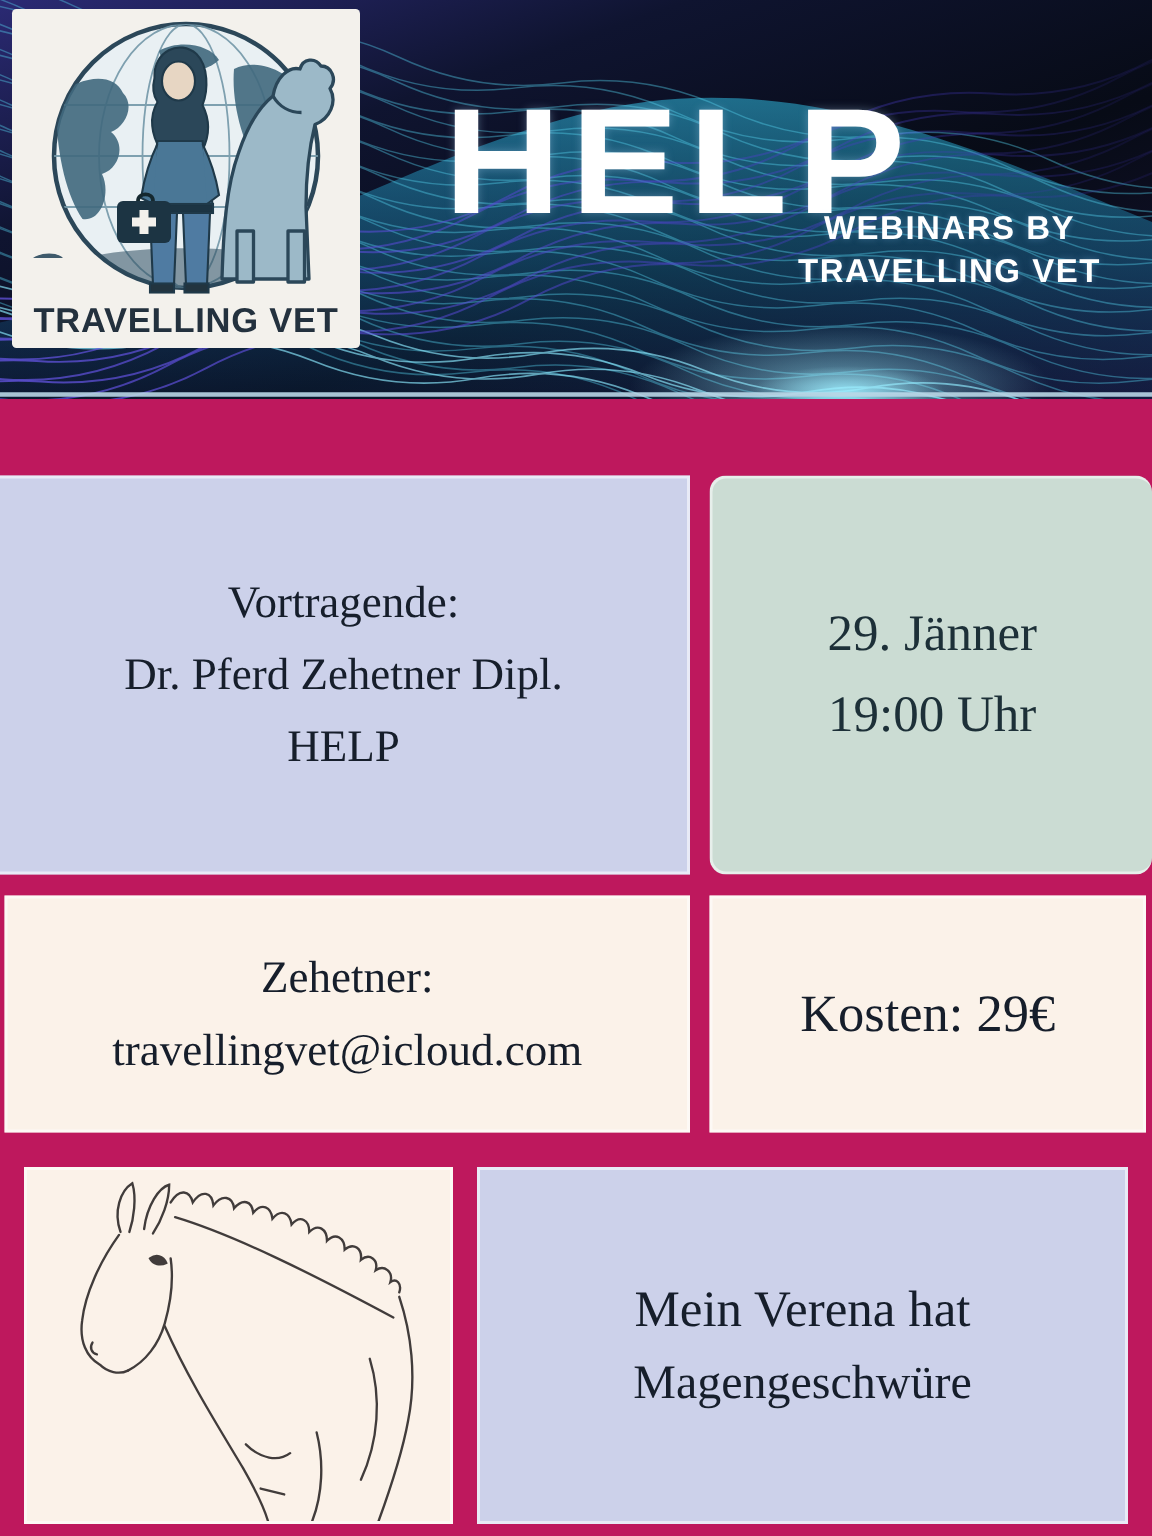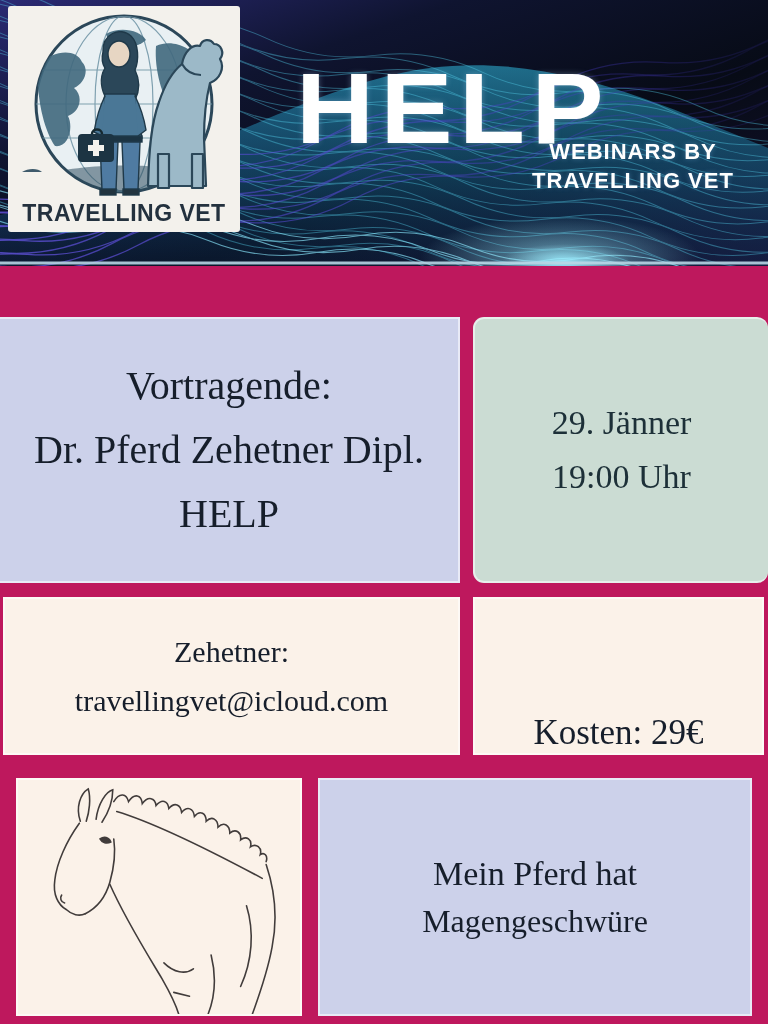--- a/index.html
+++ b/index.html
@@ -42,24 +42,24 @@
     display:flex;flex-direction:column;justify-content:center;align-items:center;
     text-align:center;color:#161e2b;
     border:2px solid rgba(255,255,255,.55);
   }
   .card.lavender{background:#ccd1ea;}
   .card.sage{background:#cbdcd3;color:#1d3038;}
   .card.cream{background:#fbf2e9;}
   .card-speaker{left:0;top:317px;width:460px;height:266px;border-left:none;}
   .card-schedule{left:473px;top:317px;width:295px;height:266px;border-right:none;border-radius:11px;}
   .card-registration{left:3px;top:597px;width:457px;height:158px;}
-  .card-cost{left:473px;top:597px;width:291px;height:158px;justify-content:flex-end;}
+  .card-cost{left:473px;top:597px;width:291px;height:158px;}
   .card-horse{left:16px;top:778px;width:286px;height:238px;overflow:hidden;}
   .card-topic{left:318px;top:778px;width:434px;height:238px;}
-  .t-speaker{font-size:40px;line-height:1.6;}
+  .t-speaker{font-size:30px;line-height:1.6;}
   .t-schedule{font-size:34px;line-height:1.6;}
   .t-registration{font-size:30px;line-height:1.65;}
   .t-cost{font-size:35px;}
   .topic-line1{font-size:34px;margin-bottom:12px;}
   .topic-line2{font-size:32px;line-height:1.05;font-family:Liberation Serif, serif;}
   .card-horse svg{display:block;width:100%;height:100%;}
 </style>
 </head>
 <body>
 
@@ -249,17 +249,17 @@
         <path d="M252,86 C260,110 264,140 258,170 C254,192 246,216 238,238"></path>
         <path d="M232,128 C240,154 238,184 226,210"></path>
         <path d="M148,186 C158,196 170,198 178,192"></path>
         <path d="M196,178 C201,198 200,220 193,238"></path>
         <path d="M158,216 L174,220"></path>
       </g>
     </svg>
   </div>
 
   <div class="card lavender card-topic">
-    <div class="topic-line1">Mein Pferd hat</div>
+    <div class="topic-line1">Mein Verena hat</div>
     <div class="topic-line2">Magengeschwüre</div>
   </div>
 
 </div>
 
 </body></html>

